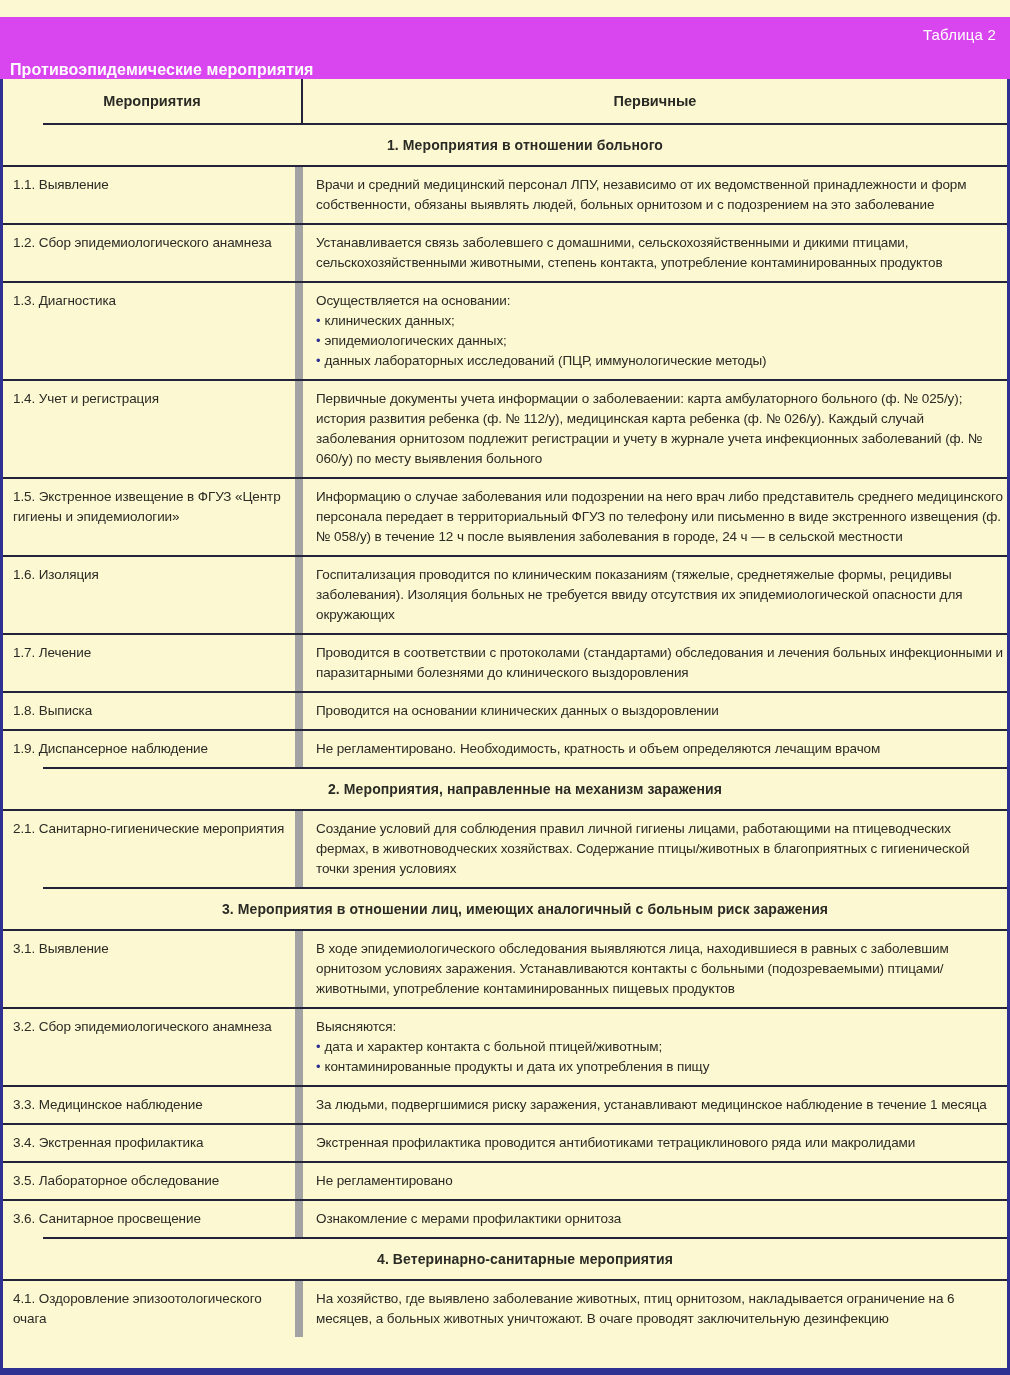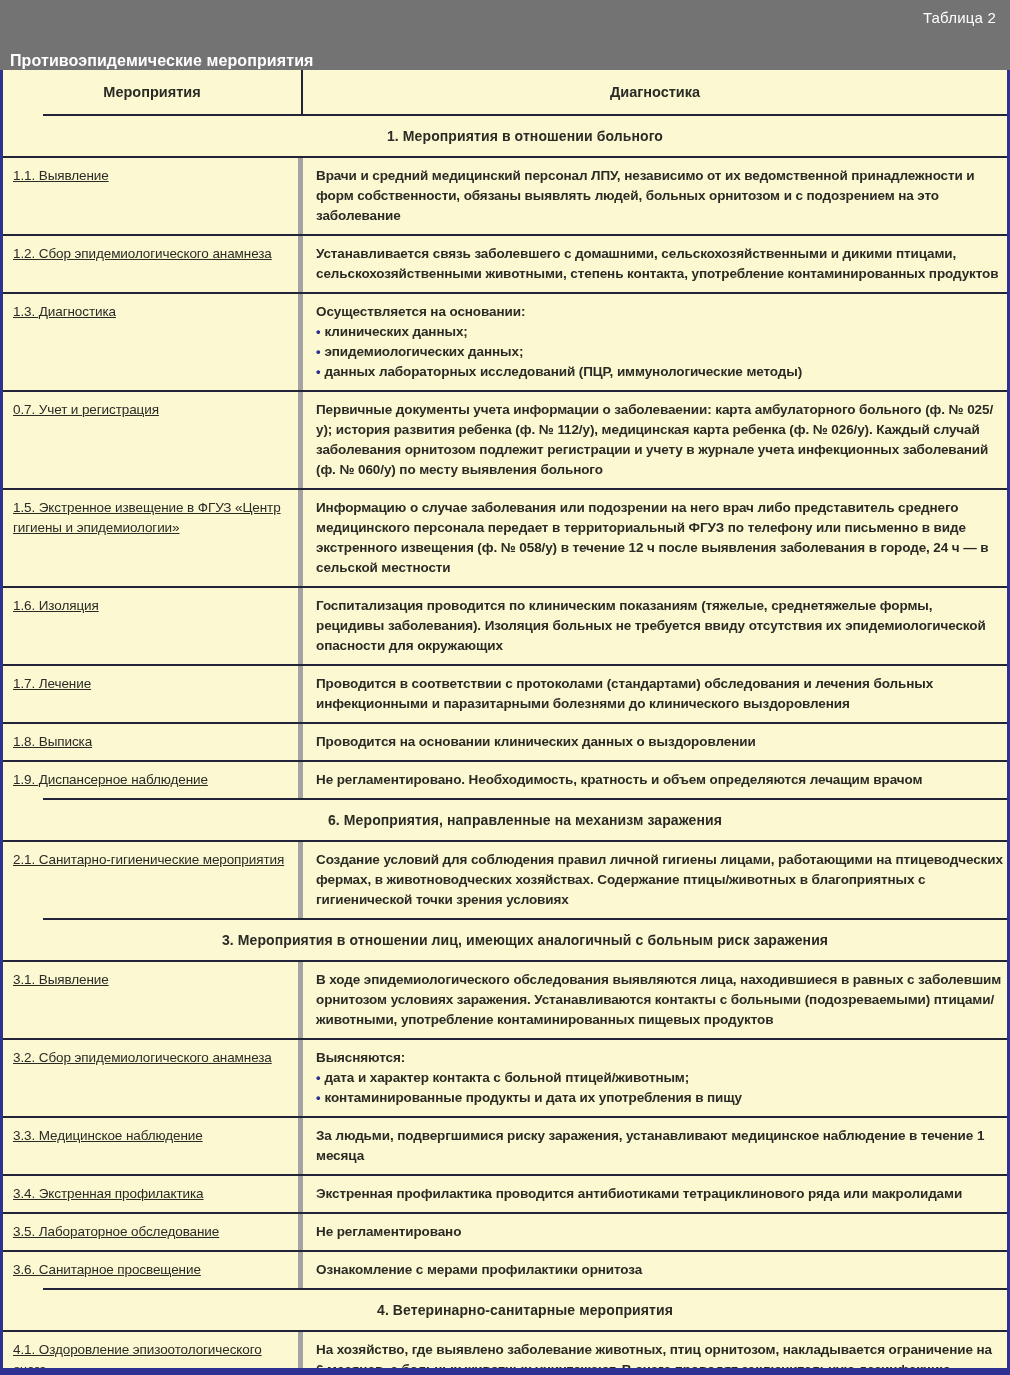--- a/index.html
+++ b/index.html
@@ -12,24 +12,25 @@
   .page {
     width: 1010px;
     height: 1375px;
     display: flex;
     flex-direction: column;
     background: #fcf8d2;
   }
   
   .topband {
     position: relative;
-    height: 70px;
-    background: #737373;
+    height: 62px;
+    background: #d946ef;
     color: #ffffff;
     flex: 0 0 auto;
+    margin-top: 17px;
   }
   .table-label {
     position: absolute;
     top: 9px;
     right: 14px;
     font-size: 15px;
     font-weight: 400;
     letter-spacing: 0.2px;
   }
   .page-title {
@@ -74,42 +75,42 @@
     font-size: 14px;
     padding: 12px 10px;
     letter-spacing: 0.1px;
     margin-left: 40px;
   }
   .t-row {
     display: grid;
     grid-template-columns: 300px 1fr;
   }
   .cell { padding: 8px 12px 8px 10px; font-size: 13.5px; line-height: 20px; letter-spacing: -0.1px; }
-  .cell.measure { border-right: 5px solid #a3a3a3; padding-right: 8px; text-decoration: underline; }
-  .cell.content { padding-left: 13px; padding-right: 4px; font-weight: bold; }
+  .cell.measure { border-right: 8px solid #a3a3a3; padding-right: 8px; }
+  .cell.content { padding-left: 13px; padding-right: 4px; }
   .line { min-height: 20px; }
   .bullet {
     color: #2e3192;
     margin-right: 4px;
     font-size: 13px;
   }
 </style>
 </head>
 <body>
 
 <div class="page">
   <div class="topband">
     <div class="table-label">Таблица 2</div>
     <div class="page-title">Противоэпидемические мероприятия</div>
   </div>
 
   <div class="tablewrap">
     <div class="t-colheads">
       <div class="colhead">Мероприятия</div>
-      <div class="colhead">Диагностика</div>
+      <div class="colhead">Первичные</div>
     </div>
 
   <div class="t-section">1. Мероприятия в отношении больного</div>
       <div class="t-row">
         <div class="cell measure">1.1. Выявление</div>
         <div class="cell content">
           <div class="line"><span>Врачи и средний медицинский персонал ЛПУ, независимо от их ведомственной принадлежности и форм собственности, обязаны выявлять людей, больных орнитозом и с подозрением на это заболевание</span></div>
         </div>
       </div>
       <div class="t-row">
@@ -121,21 +122,21 @@
       <div class="t-row">
         <div class="cell measure">1.3. Диагностика</div>
         <div class="cell content">
           <div class="line"><span>Осуществляется на основании:</span></div>
           <div class="line"><span class="bullet">•</span><span>клинических данных;</span></div>
           <div class="line"><span class="bullet">•</span><span>эпидемиологических данных;</span></div>
           <div class="line"><span class="bullet">•</span><span>данных лабораторных исследований (ПЦР, иммунологические методы)</span></div>
         </div>
       </div>
       <div class="t-row">
-        <div class="cell measure">0.7. Учет и регистрация</div>
+        <div class="cell measure">1.4. Учет и регистрация</div>
         <div class="cell content">
           <div class="line"><span>Первичные документы учета информации о заболеваении: карта амбулаторного больного (ф. № 025/у); история развития ребенка (ф. № 112/у), медицинская карта ребенка (ф. № 026/у). Каждый случай заболевания орнитозом подлежит регистрации и учету в журнале учета инфекционных заболеваний (ф. № 060/у) по месту выявления больного</span></div>
         </div>
       </div>
       <div class="t-row">
         <div class="cell measure">1.5. Экстренное извещение в ФГУЗ «Центр гигиены и эпидемиологии»</div>
         <div class="cell content">
           <div class="line"><span>Информацию о случае заболевания или подозрении на него врач либо представитель среднего медицинского персонала передает в территориальный ФГУЗ по телефону или письменно в виде экстренного извещения (ф. № 058/у) в течение 12 ч после выявления заболевания в городе, 24 ч — в сельской местности</span></div>
         </div>
       </div>
@@ -156,21 +157,21 @@
         <div class="cell content">
           <div class="line"><span>Проводится на основании клинических данных о выздоровлении</span></div>
         </div>
       </div>
       <div class="t-row">
         <div class="cell measure">1.9. Диспансерное наблюдение</div>
         <div class="cell content">
           <div class="line"><span>Не регламентировано. Необходимость, кратность и объем определяются лечащим врачом</span></div>
         </div>
       </div>
-      <div class="t-section">6. Мероприятия, направленные на механизм заражения</div>
+      <div class="t-section">2. Мероприятия, направленные на механизм заражения</div>
       <div class="t-row">
         <div class="cell measure">2.1. Санитарно-гигиенические мероприятия</div>
         <div class="cell content">
           <div class="line"><span>Создание условий для соблюдения правил личной гигиены лицами, работающими на птицеводческих фермах, в животноводческих хозяйствах. Содержание птицы/животных в благоприятных с гигиенической точки зрения условиях</span></div>
         </div>
       </div>
       <div class="t-section">3. Мероприятия в отношении лиц, имеющих аналогичный с больным риск заражения</div>
       <div class="t-row">
         <div class="cell measure">3.1. Выявление</div>
         <div class="cell content">

